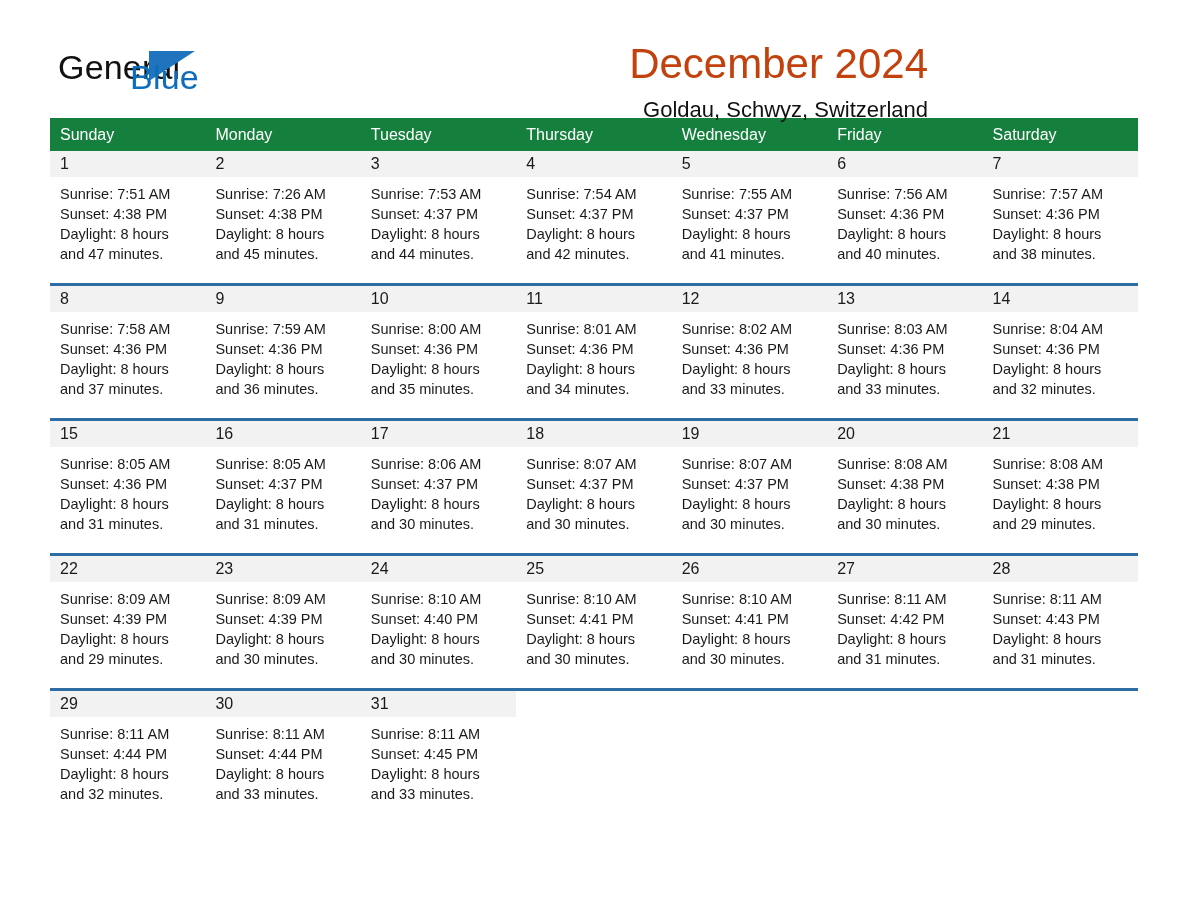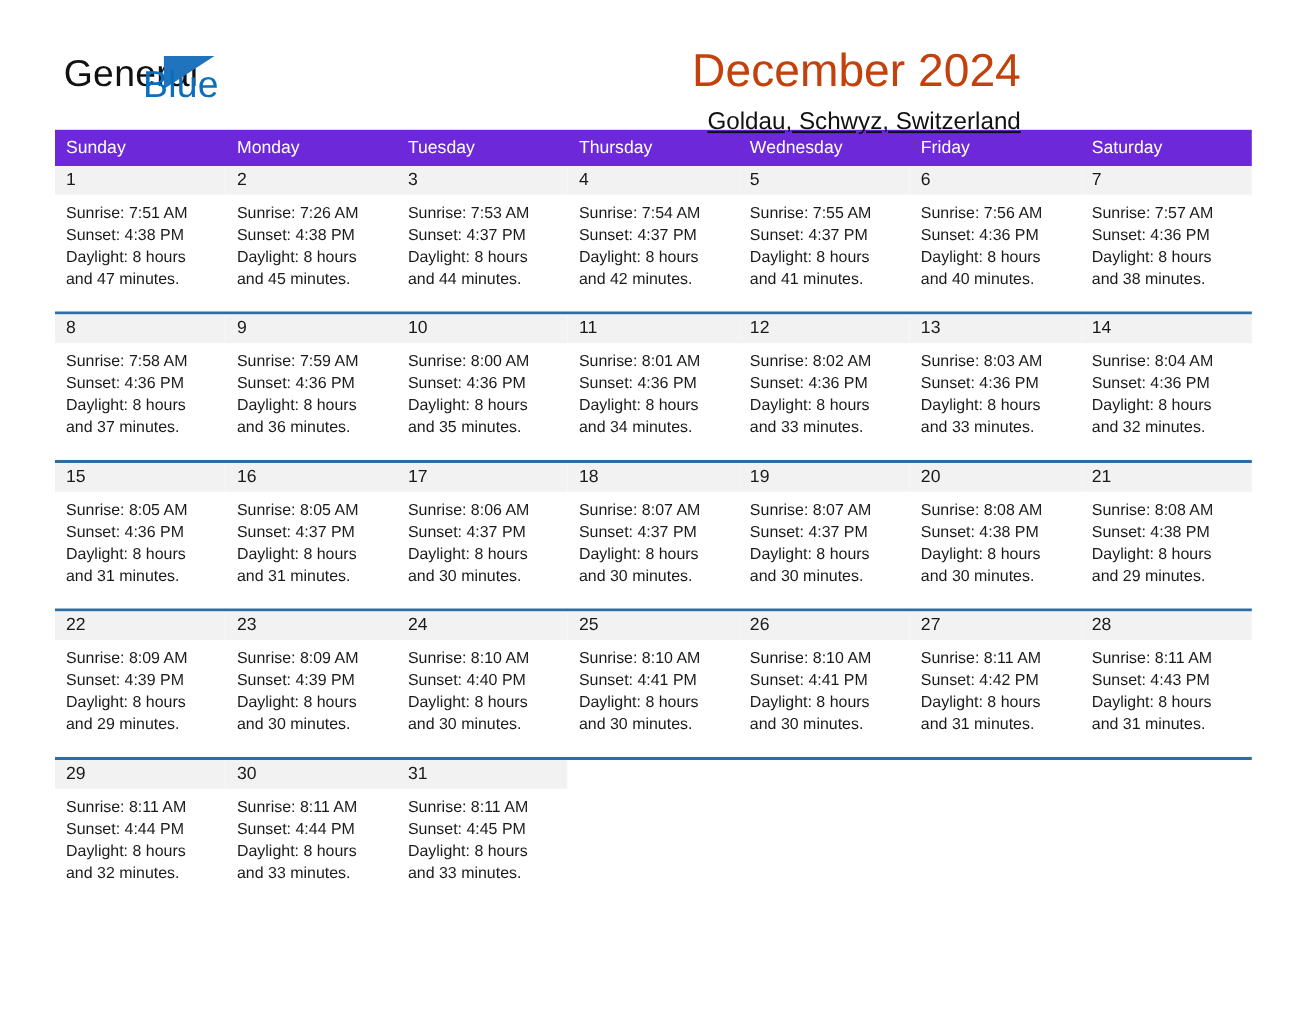--- a/index.html
+++ b/index.html
@@ -79,32 +79,31 @@
     margin: 0;
     white-space: nowrap;
   }
   .cal-sub {
     font-size: 22px;
     font-weight: normal;
     line-height: 1.1;
     color: #111111;
     margin: 12px 0 0 0;
     white-space: nowrap;
-    text-decoration: underline;
   }
 
   
   .cal {
     width: 1088px;
     margin-top: 10px;
   }
   .dow-row {
     display: grid;
     grid-template-columns: repeat(7, 1fr);
-    background: #6d28d9;
+    background: #15803d;
     height: 33px;
   }
   .dow {
     display: flex;
     align-items: center;
     padding-left: 10px;
     color: #ffffff;
     font-size: 16px;
     line-height: 1;
     box-sizing: border-box;

